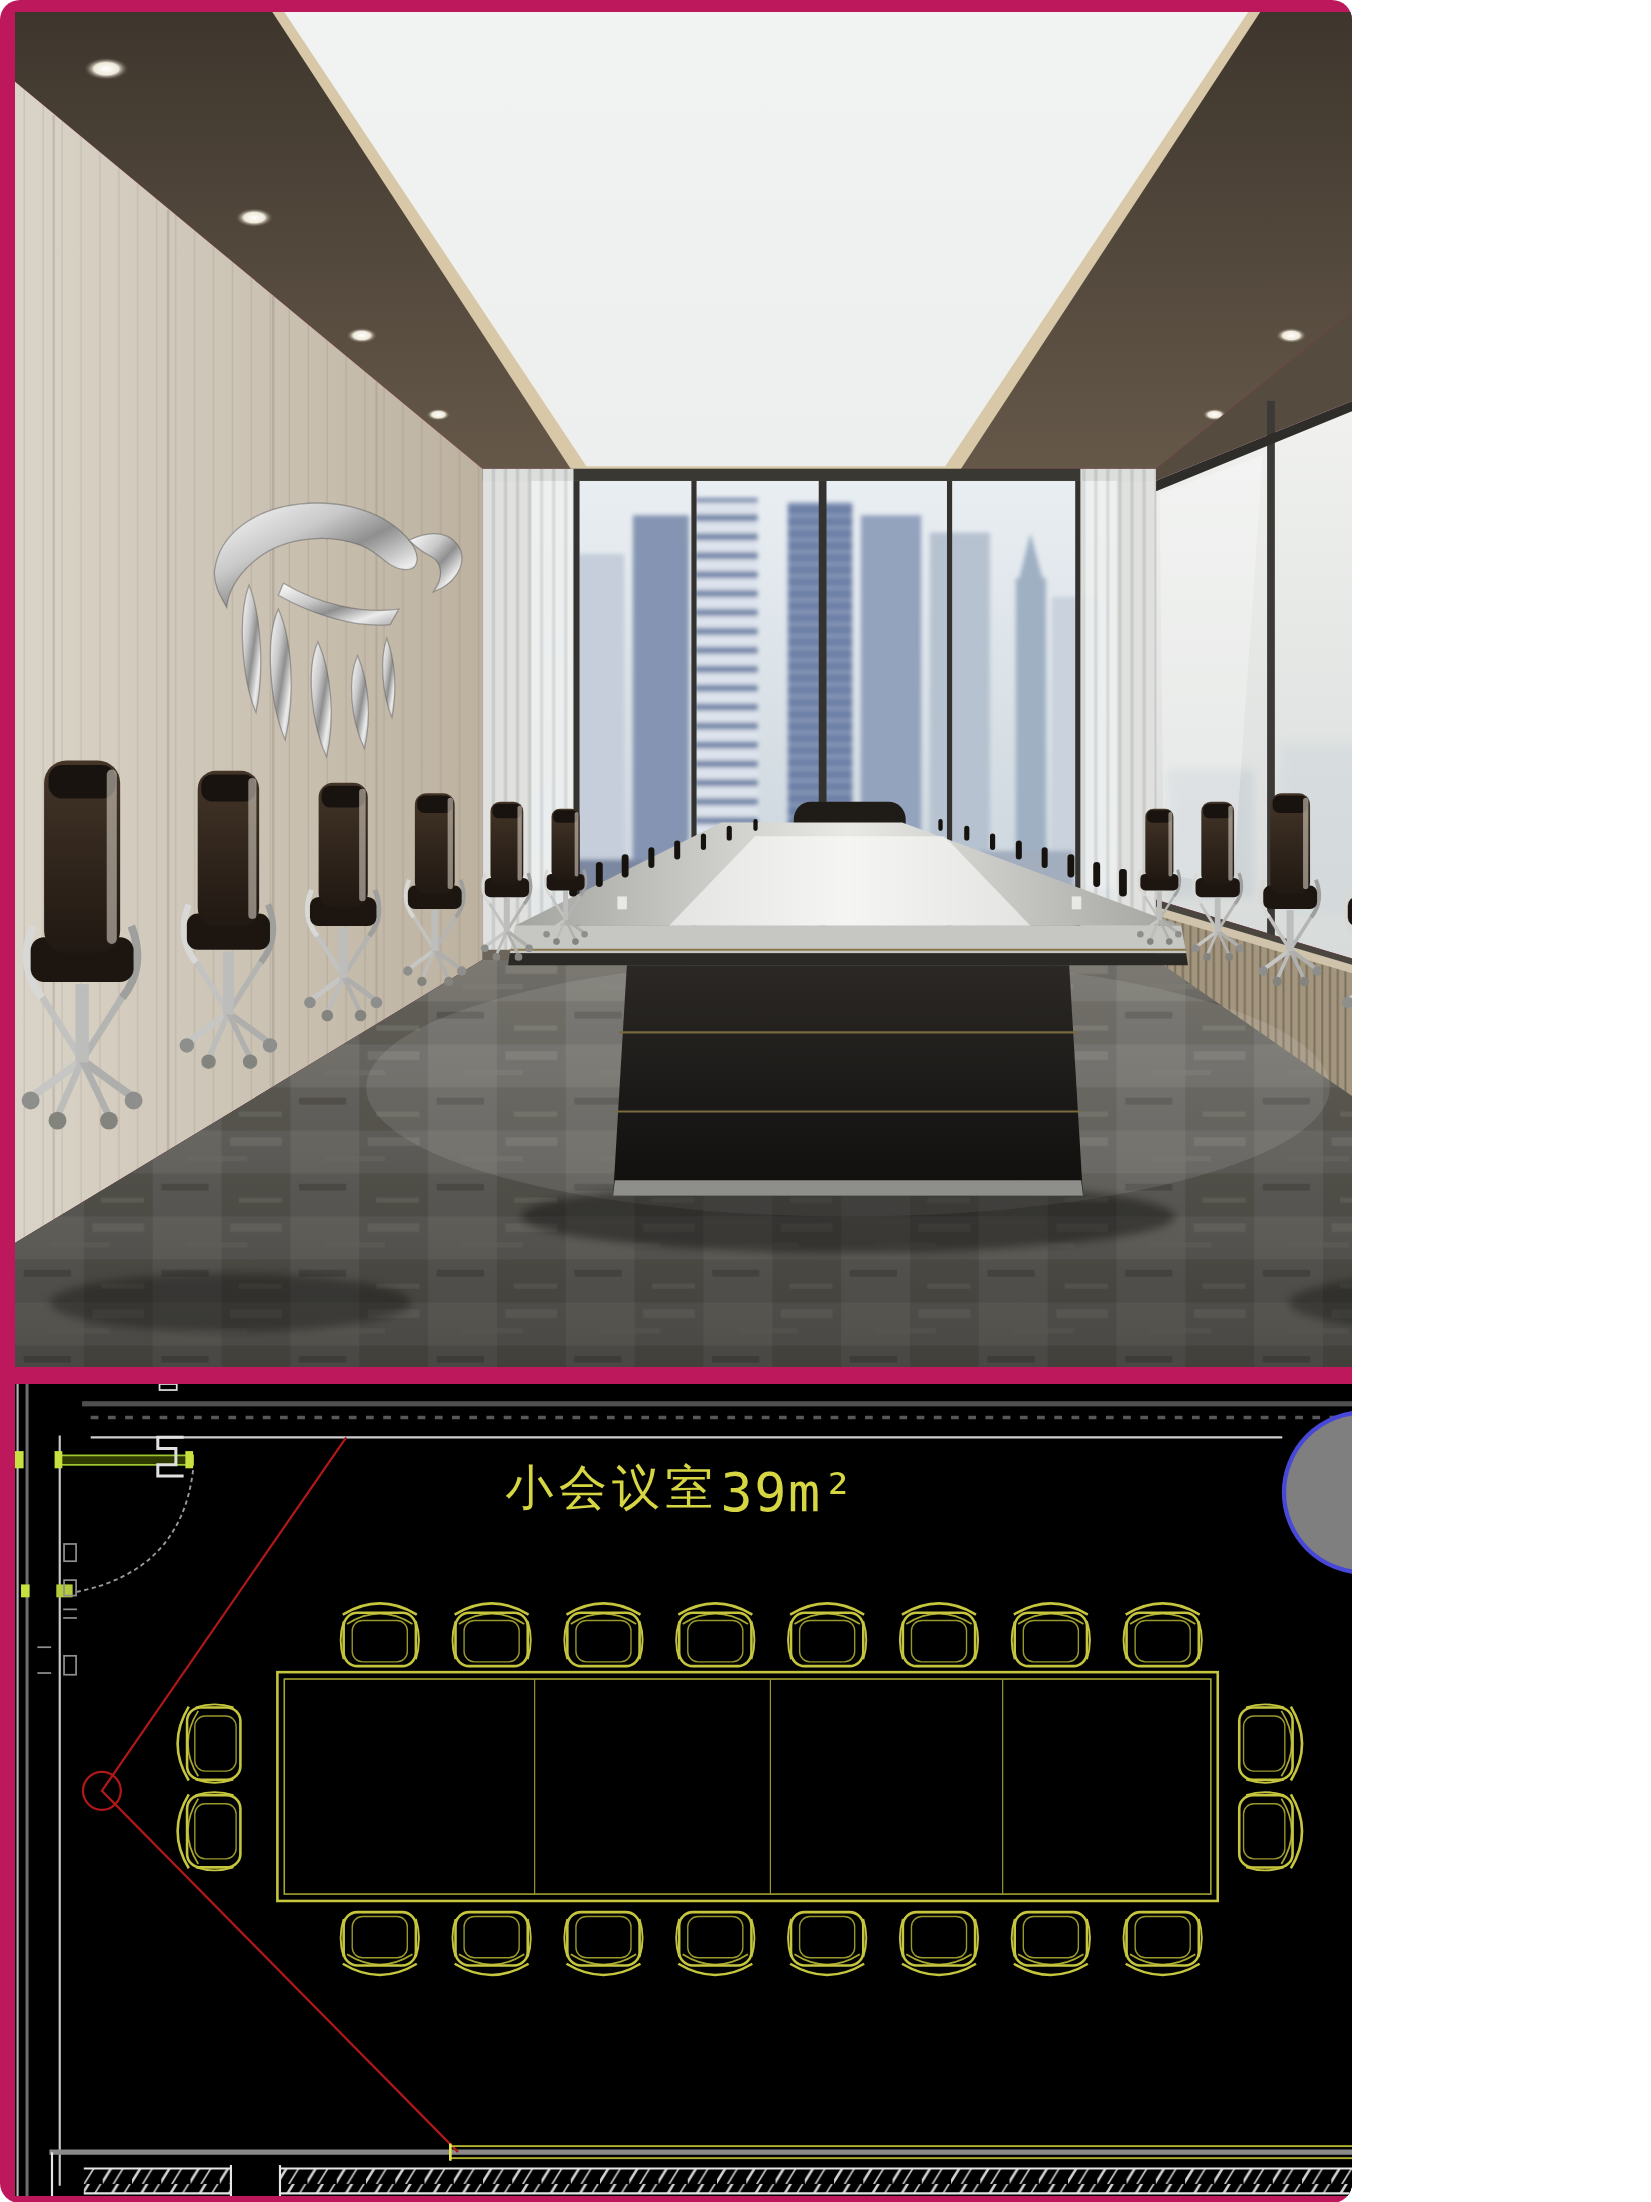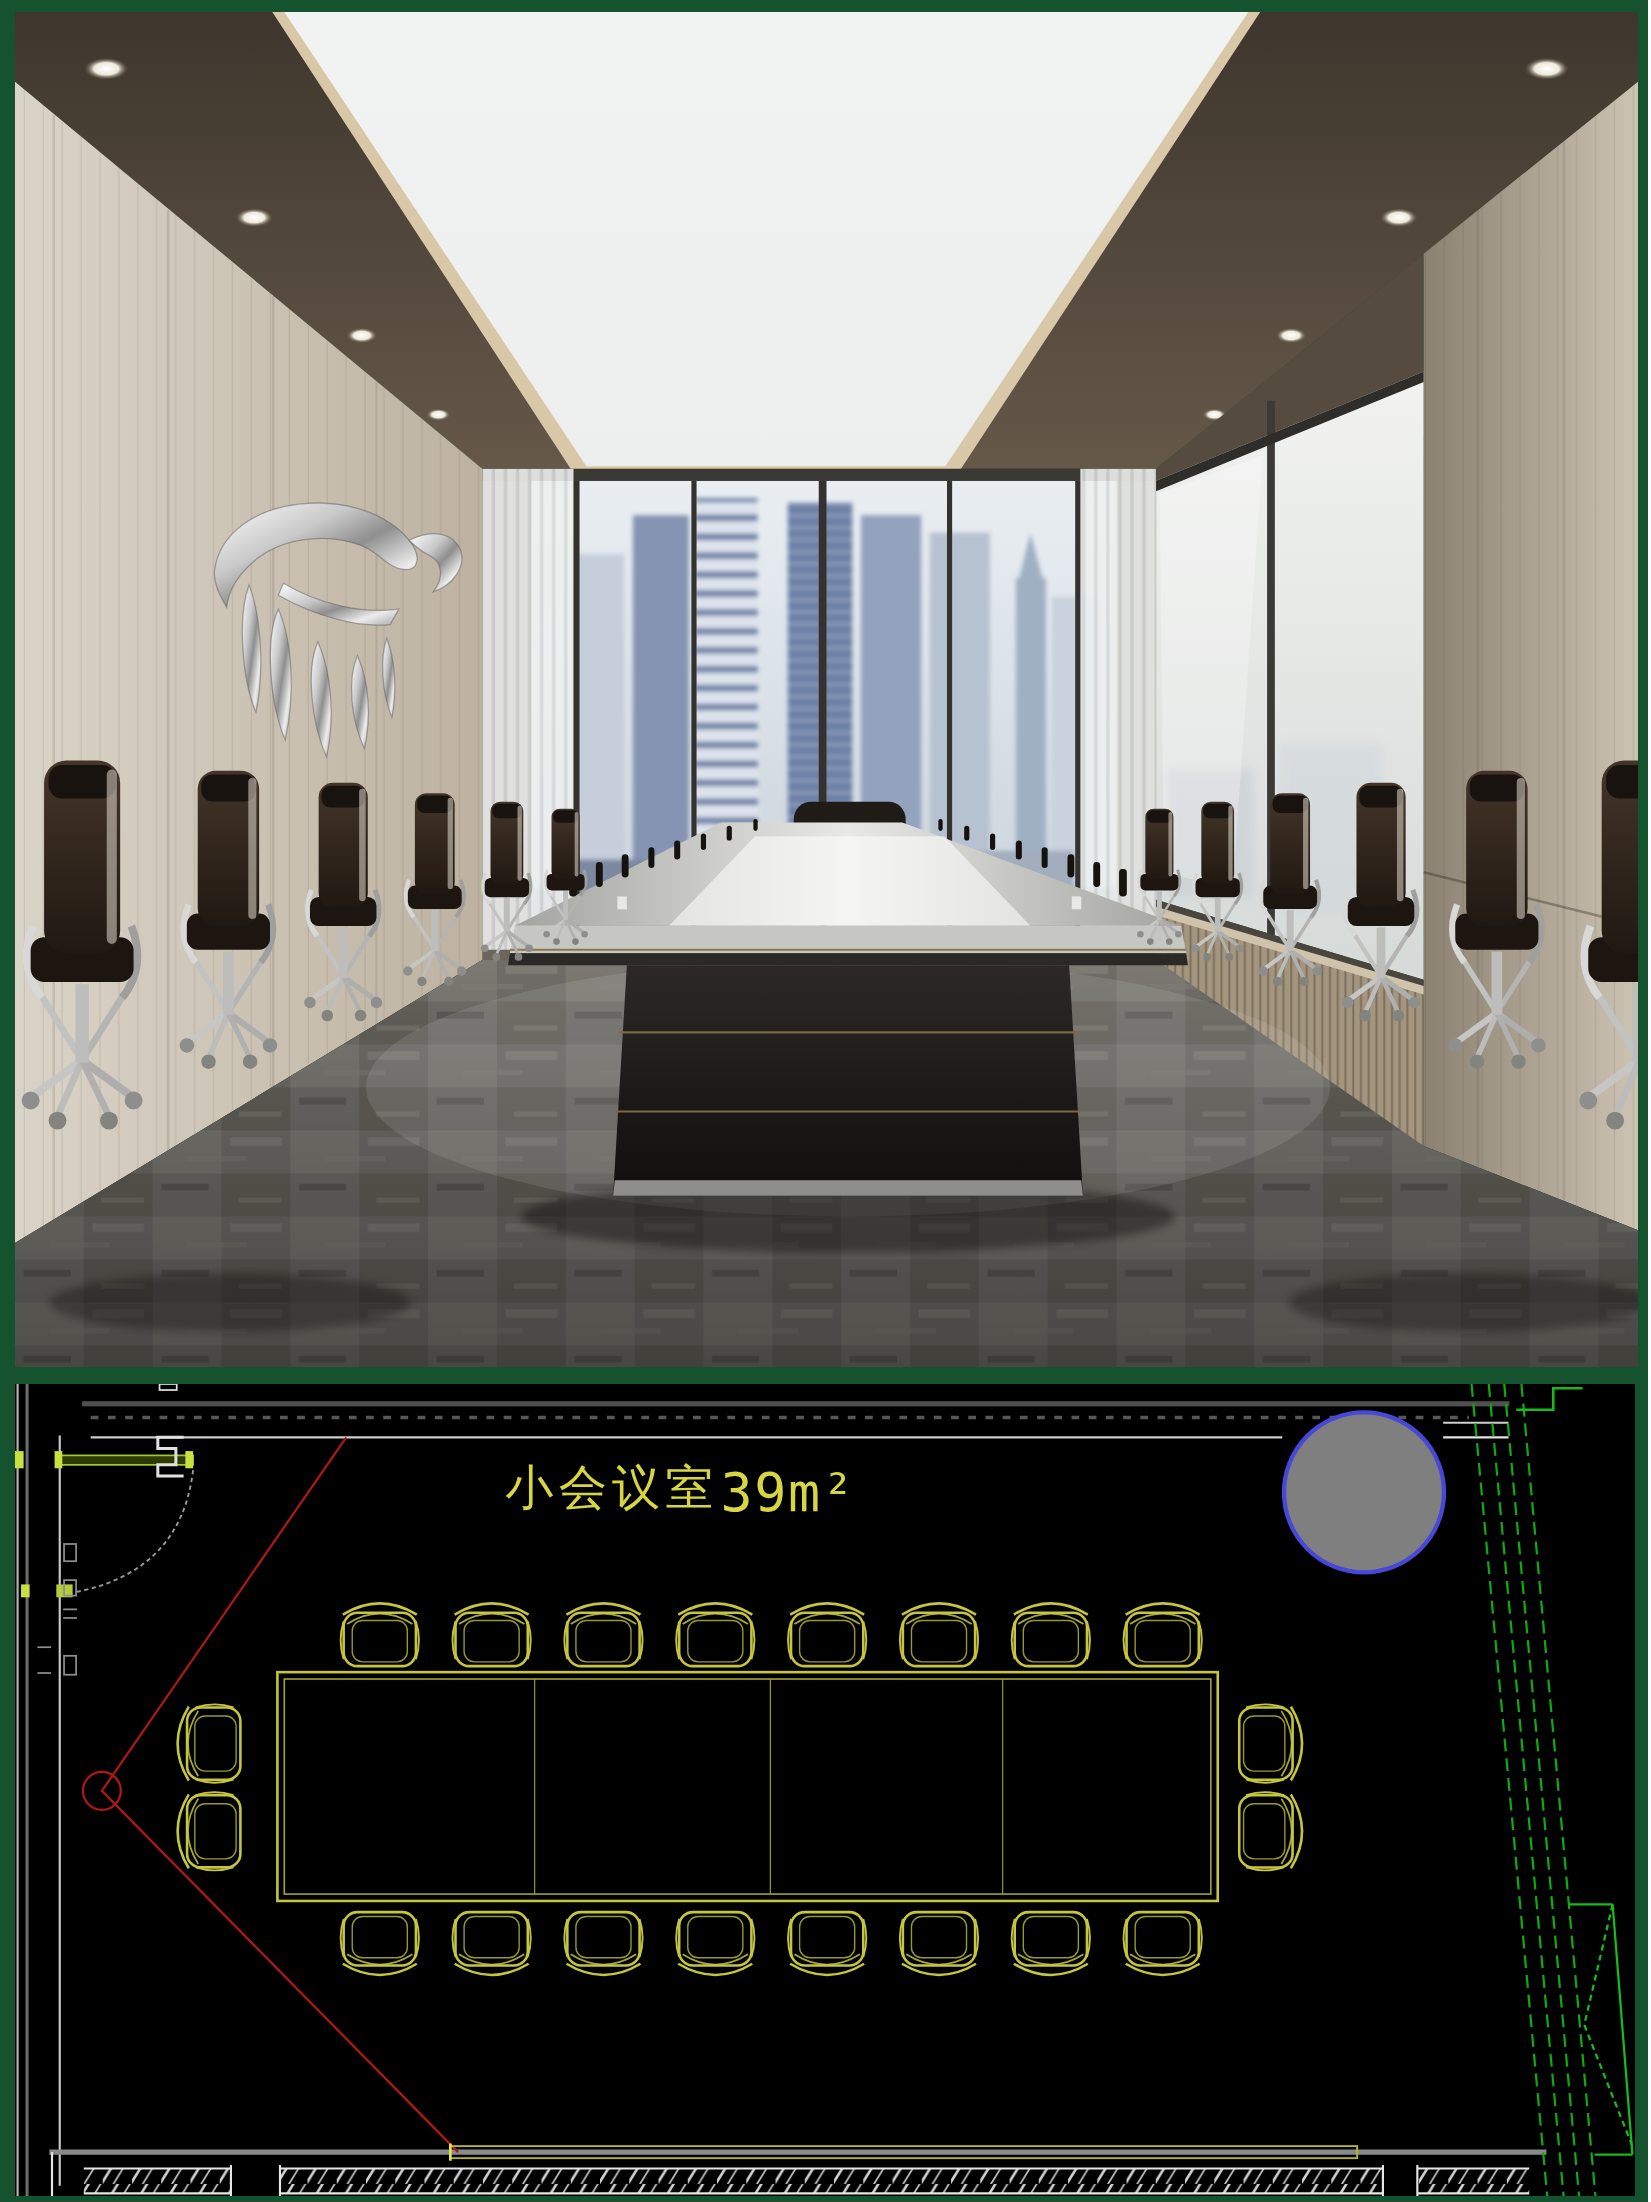--- a/index.html
+++ b/index.html
@@ -1,17 +1,17 @@
 <!DOCTYPE html>
 <html style="font-size:13.8px"><head>
 <meta charset="utf-8">
 <style>
   html,body{margin:0;padding:0;background:#ffffff;}
-  .page{position:relative;width:1648px;height:2203px;background:#14532d;overflow:hidden;
-        font-family:"DejaVu Sans",sans-serif;}
+  .page{position:relative;width:1352px;height:2203px;background:#be185d;overflow:hidden;
+        font-family:"DejaVu Sans",sans-serif;border-radius:20px;}
   figure{margin:0;padding:0;position:absolute;}
   .photo{left:14.6px;top:12px;width:1623px;height:1355px;}
   .cad{left:14.6px;top:1384px;width:1620px;height:812px;background:#000;}
   svg{display:block;width:100%;height:100%;}
   .cad-label{font-family:"DejaVu Sans Mono","DejaVu Sans",monospace;}
 </style>
 </head>
 <body>
 
 <div class="page">

